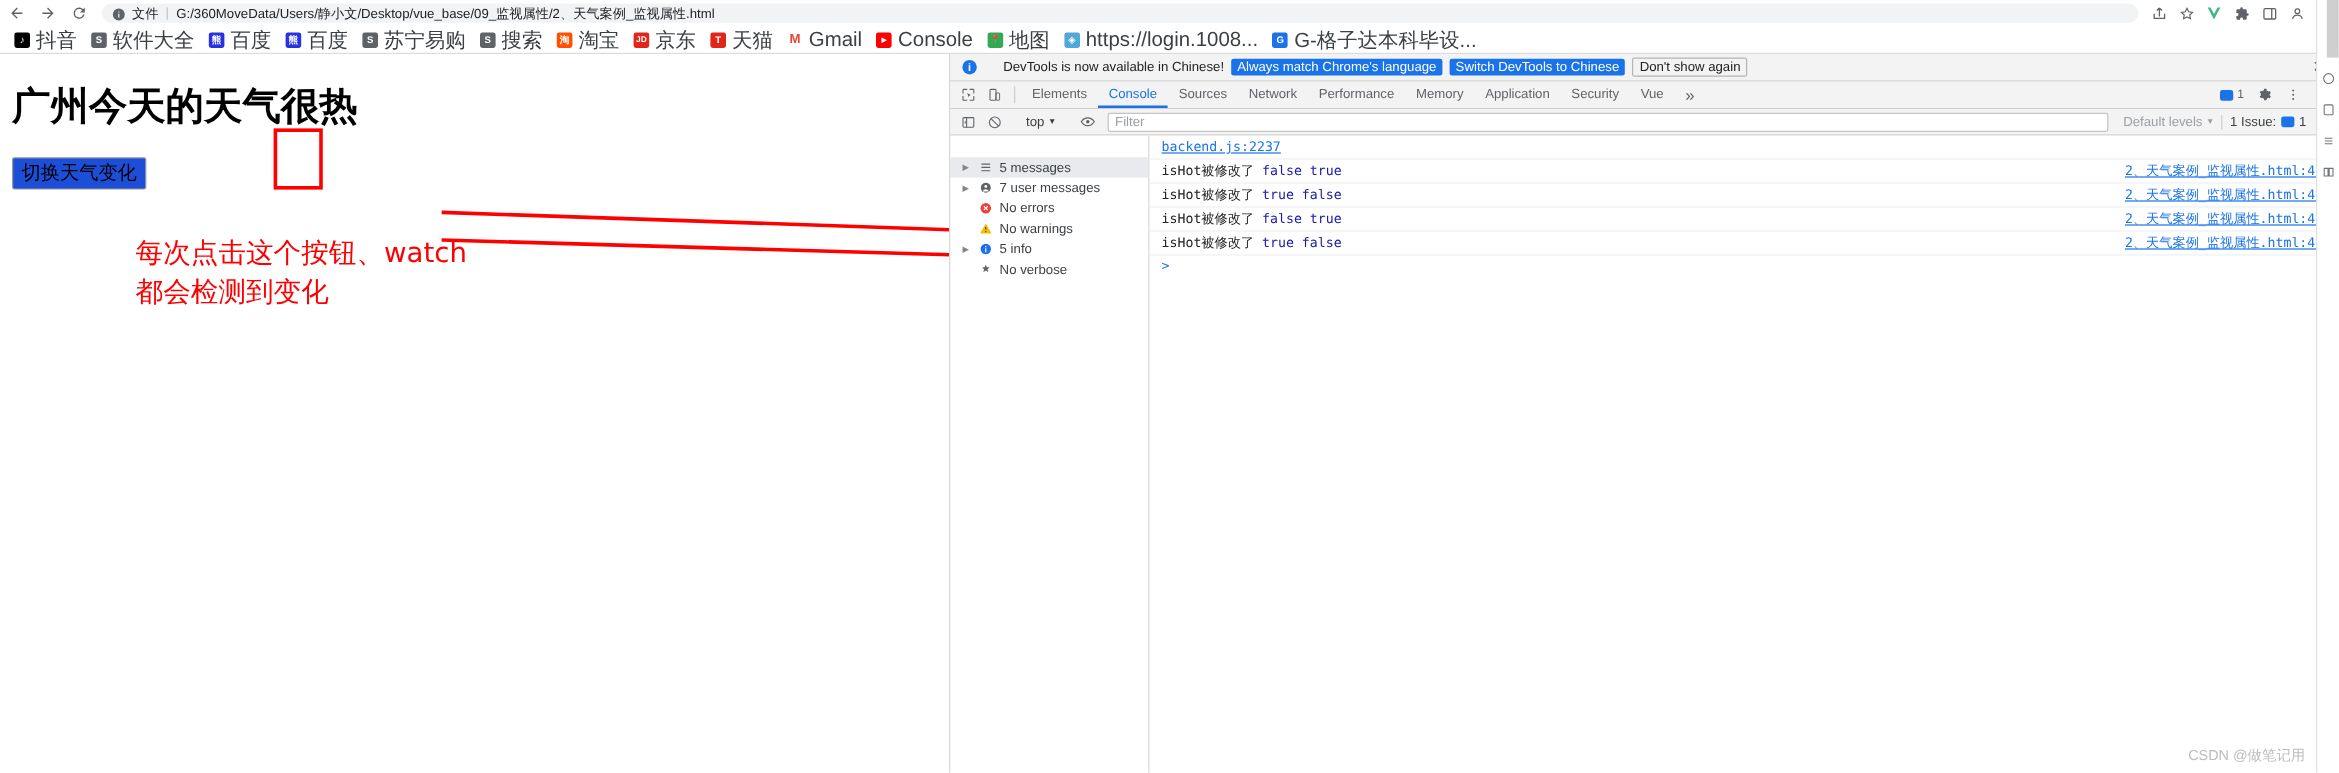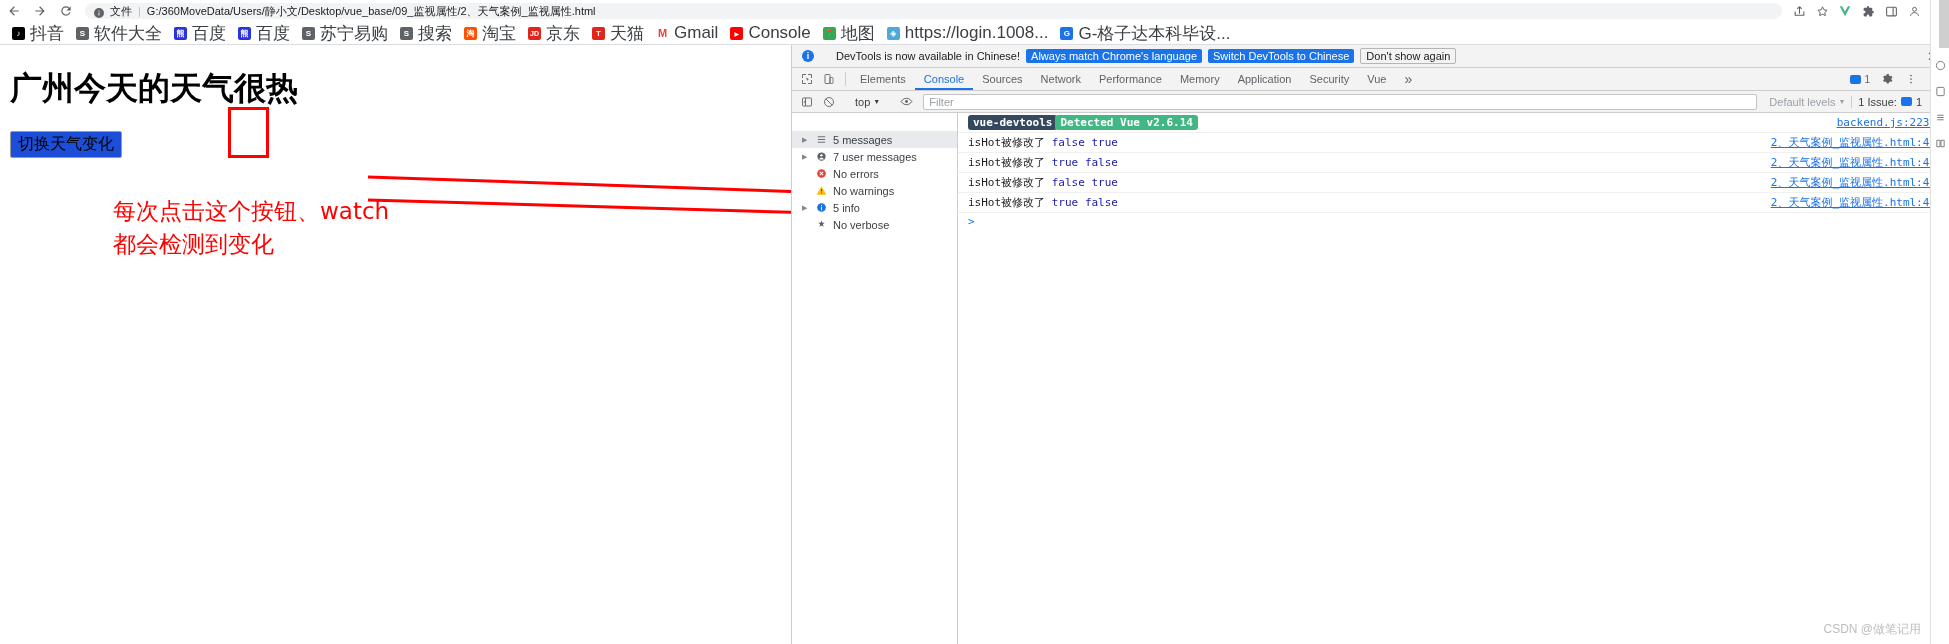--- a/index.html
+++ b/index.html
@@ -432,21 +432,20 @@
                 <svg width="11" height="11" viewBox="0 0 24 24">
                   <path fill="#5f6368" d="M12 3l2 5h5l-4 3.5 1.6 5.5L12 14l-4.6 3 1.6-5.5L5 8h5z"></path>
                 </svg>
               </span>
             <span>No verbose</span>
           </div>
         </div>
 
         <div class="dt-log">
           <div class="log-row">
-            <span class="log-msg"><span class="tag-dark">vue-devtools</span><span class="tag-green">Detected Vue v2.6.14</span></span>
             <span class="log-src">backend.js:2237</span>
           </div>
           <div class="log-row">
             <span class="log-msg"><span>isHot被修改了</span> <span class="val-blue">false</span> <span class="val-blue">true</span></span>
             <span class="log-src">2、天气案例_监视属性.html:42</span>
           </div>
           <div class="log-row">
             <span class="log-msg"><span>isHot被修改了</span> <span class="val-blue">true</span> <span class="val-blue">false</span></span>
             <span class="log-src">2、天气案例_监视属性.html:42</span>
           </div>

